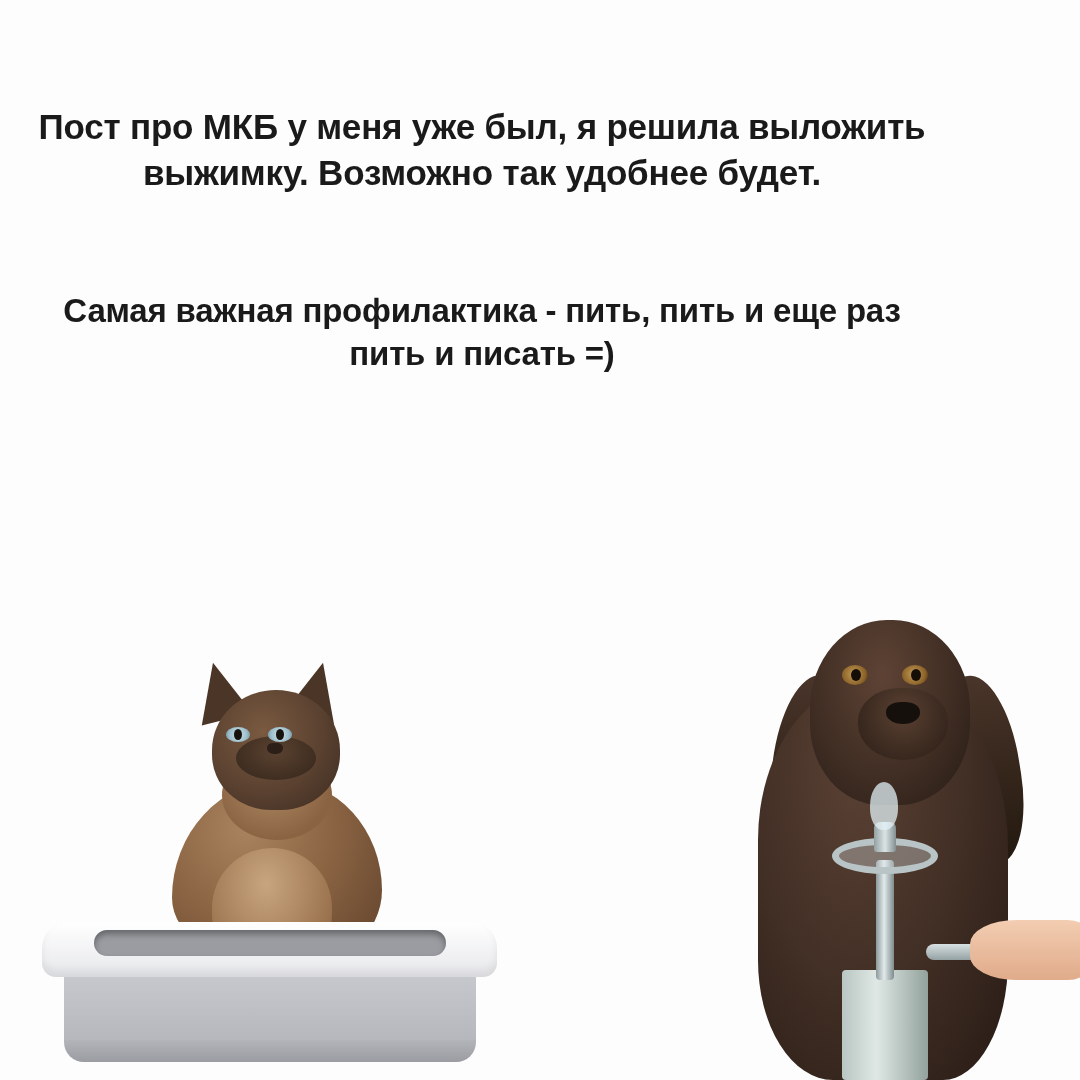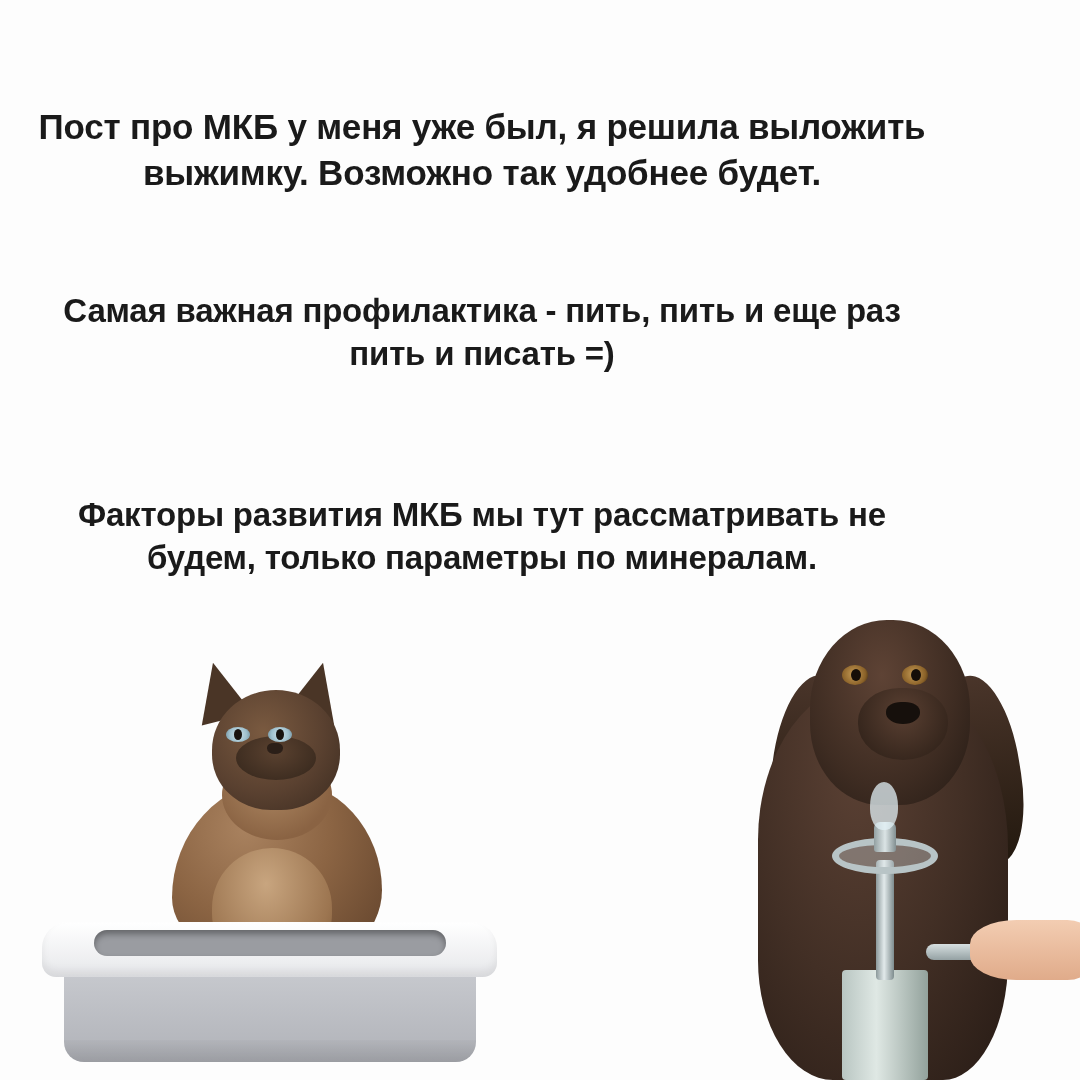--- a/index.html
+++ b/index.html
@@ -346,21 +346,20 @@
 </style>
 </head>
 <body>
 
 <div class="card">
 
   <div class="text-block para-1">Пост про МКБ у меня уже был, я решила выложить выжимку. Возможно так удобнее будет.</div>
 
   <div class="text-block para-2">Самая важная профилактика - пить, пить и еще раз пить и писать =)</div>
 
-  <div class="text-block para-3">Факторы развития МКБ мы тут рассматривать не будем, только параметры по минералам.</div>
 
   <div class="photo-strip">
 
     <div class="cat-scene">
       <div class="cat">
         <div class="cat-tail"></div>
         <div class="cat-body"></div>
         <div class="cat-chest"></div>
         <div class="cat-neck"></div>
         <div class="cat-ear left"></div>

